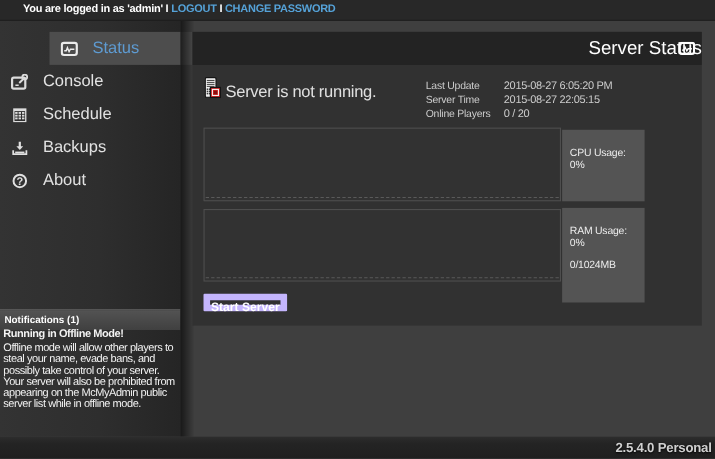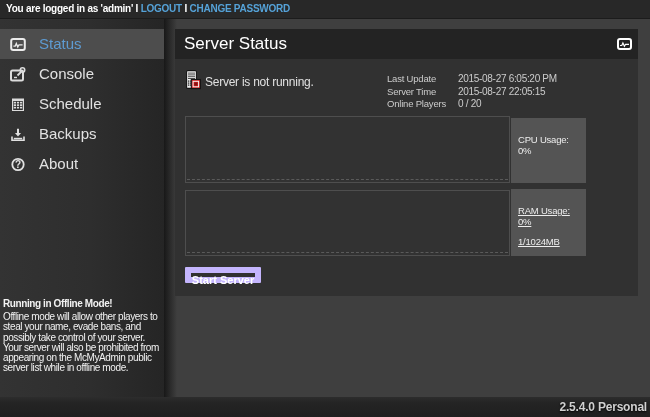--- a/index.html
+++ b/index.html
@@ -1,50 +1,50 @@
 <!DOCTYPE html>
 <html><head>
 <meta charset="utf-8">
 <style>
 * { margin:0; padding:0; box-sizing:border-box; }
 html,body { width:650px; height:417px; overflow:hidden; }
 body { font-family:"Liberation Sans",sans-serif; background:#3f3f3f; position:relative; }
 
-.topbar { position:absolute; left:0; top:0; width:650px; height:19px; background:#282828; border-bottom:1px solid #1c1c1c; color:#fff; font-size:10px; font-weight:bold; letter-spacing:-0.25px; line-height:18px; padding-left:6px; white-space:nowrap; }
+.topbar { position:absolute; left:0; top:0; width:650px; height:19px; background:#282828; border-bottom:1px solid #1c1c1c; color:#fff; font-size:10px; font-weight:bold; letter-spacing:-0.25px; line-height:18px; padding-left:21px; white-space:nowrap; }
 .topbar .lnk { color:#55a2d8; }
 
 .wrapper { position:absolute; left:164px; top:19px; width:486px; height:378px; background:#3f3f3f; }
 .lshadow { position:absolute; left:164px; top:19px; width:13px; height:378px; background:linear-gradient(to right, rgba(0,0,0,0.62), rgba(0,0,0,0)); }
 
 .sidebar { position:absolute; left:0; top:19px; width:164px; height:378px; background:linear-gradient(to right,#333333,#2e2e2e 55%,#252525 100%); }
 .menu { position:absolute; left:0; top:10px; width:164px; }
 .mi { position:relative; height:30px; line-height:30px; color:#e2e2e2; font-size:15px; padding-left:39px; }
 .mi svg { position:absolute; left:10px; top:8px; }
-.mi.sel { background:#4d4d4d; color:#5e9bd2; width:164px; }
+.mi.sel { background:#4d4d4d; color:#5e9bd2; width:164px;margin-left:45px; }
 
 .notifhead { position:absolute; left:0; top:262px; width:164px; height:19px; background:linear-gradient(#535353,#404040); border-top:1px solid #5a5a5a; color:#fff; font-weight:bold; font-size:9px; line-height:18px; padding-left:4px; }
 .notifbody b { display:block; margin-bottom:3px; }
 .notifbody { position:absolute; left:0; top:278px; width:164px; color:#f2f2f2; font-size:10px; letter-spacing:-0.4px; line-height:10.2px; padding:2px 0 0 3px; white-space:nowrap; }
 
 .panel { position:absolute; left:175px; top:29px; width:463px; height:267px; background:#313131; }
-.phead { position:relative; height:30px; background:#232323; color:#fff; font-size:17px; line-height:30px; padding-left:9px; }
+.phead { position:relative; height:30px; background:#232323; color:#fff; font-size:17px; line-height:30px; padding-left:9px;text-align:right; }
 .phead svg { position:absolute; right:6px; top:9px; }
 
 .srvicon { position:absolute; left:11px; top:41px; }
-.srvtxt { position:absolute; left:30px; top:46px; font-size:12px; letter-spacing:-0.25px; color:#e0e0e0; }
+.srvtxt { position:absolute; left:30px; top:46px; font-size:15px; letter-spacing:-0.25px; color:#e0e0e0; }
 .lbls { position:absolute; left:212px; top:44px; font-size:9.5px; letter-spacing:-0.2px; line-height:12.7px; color:#cccccc; }
 .vals { position:absolute; left:283px; top:44px; font-size:10px; letter-spacing:-0.3px; line-height:12.7px; color:#cccccc; }
 
 .chart { position:absolute; left:10px; width:325px; border:1px solid #4e4e4e; background:#323232; }
 .chart .dash { position:absolute; left:1px; right:1px; bottom:2px; border-top:1px dashed #5a5a5a; }
 .c1 { top:87px; height:67px; }
 .c2 { top:161px; height:66px; }
 .usage { position:absolute; left:336px; width:75px; background:#545454; color:#ededed; font-size:9.5px; letter-spacing:-0.2px; line-height:11px; padding:16px 12px 0 7px; }
 .u1 { top:89px; height:65px; }
-.u2 { top:160px; height:67px;text-decoration:underline; }
+.u2 { top:160px; height:86px; }
 .u2 .mb { margin-top:9px; }
 
 .btn { position:absolute; left:10px; top:238px; width:76px; height:16px; border:6px solid #c4b5fd; border-radius:1px; color:#fff; font-size:11px; font-weight:bold; text-align:center; line-height:14px; }
 
 .footer { position:absolute; left:0; top:397px; width:650px; height:20px; background:linear-gradient(#2d2d2d,#242424 30%,#1f1f1f); color:#d0d0d0; font-size:12px; letter-spacing:-0.2px; font-weight:bold; text-align:right; line-height:21px; padding-right:3px; text-shadow:0 1px 2px #000; }
 </style>
 </head>
 <body>
 
 <div class="topbar">You are logged in as 'admin' I <span class="lnk">LOGOUT</span> I <span class="lnk">CHANGE PASSWORD</span></div>
@@ -82,20 +82,21 @@
           <path d="M8 1.8 L8 7.4" stroke="#e0e0e0" stroke-width="2"></path>
           <path d="M4.9 5.9 L8 9.4 L11.1 5.9 Z" fill="#e0e0e0"></path>
           <path d="M2 9.6 L2 13.2 L14 13.2 L14 9.6" fill="none" stroke="#e0e0e0" stroke-width="1.6"></path>
           <rect x="3.8" y="10.8" width="8.4" height="1.5" fill="#e0e0e0"></rect>
         </svg>Backups</div>
     <div class="mi"><svg width="16" height="15" viewBox="0 0 16 15">
           <circle cx="8" cy="7.5" r="5.7" fill="none" stroke="#e0e0e0" stroke-width="1.8"></circle>
           <text x="8" y="11" text-anchor="middle" font-family="Liberation Sans" font-size="10" font-weight="bold" fill="#e0e0e0">?</text>
         </svg>About</div>
   </div>
+  <div class="notifhead">Notifications (1)</div>
   <div class="notifbody"><b>Running in Offline Mode!</b>Offline mode will allow other players to<br>steal your name, evade bans, and<br>possibly take control of your server.<br>Your server will also be prohibited from<br>appearing on the McMyAdmin public<br>server list while in offline mode.</div>
 </div>
 
 <div class="lshadow"></div>
 
 <div class="panel">
   <div class="phead">Server Status<svg width="15" height="12" viewBox="0 0 15 12">
         <rect x="1" y="1" width="13" height="10" rx="2" fill="none" stroke="#fff" stroke-width="2"></rect>
         <path d="M3 7.5 L4.8 7.5 L5.9 5 L7.4 8.3 L8.6 6.3 L12 6.3" fill="none" stroke="#fff" stroke-width="1.2"></path>
       </svg></div>
@@ -122,17 +123,17 @@
   <div class="srvtxt">Server is not running.</div>
   <div class="lbls">Last Update<br>Server Time<br>Online Players</div>
   <div class="vals">2015-08-27 6:05:20 PM<br>2015-08-27 22:05:15<br>0 / 20</div>
   <div class="chart c1">
       <div class="dash"></div>
     </div>
   <div class="usage u1">CPU Usage:<br>0%</div>
   <div class="chart c2">
       <div class="dash"></div>
     </div>
-  <div class="usage u2">RAM Usage:<br>0%<div class="mb">1/1024MB</div></div>
+  <div class="usage u2">RAM Usage:<br>0%<div class="mb">0/1024MB</div></div>
   <div class="btn">Start Server</div>
 </div>
 
 <div class="footer">2.5.4.0 Personal</div>
 
 </body></html>

